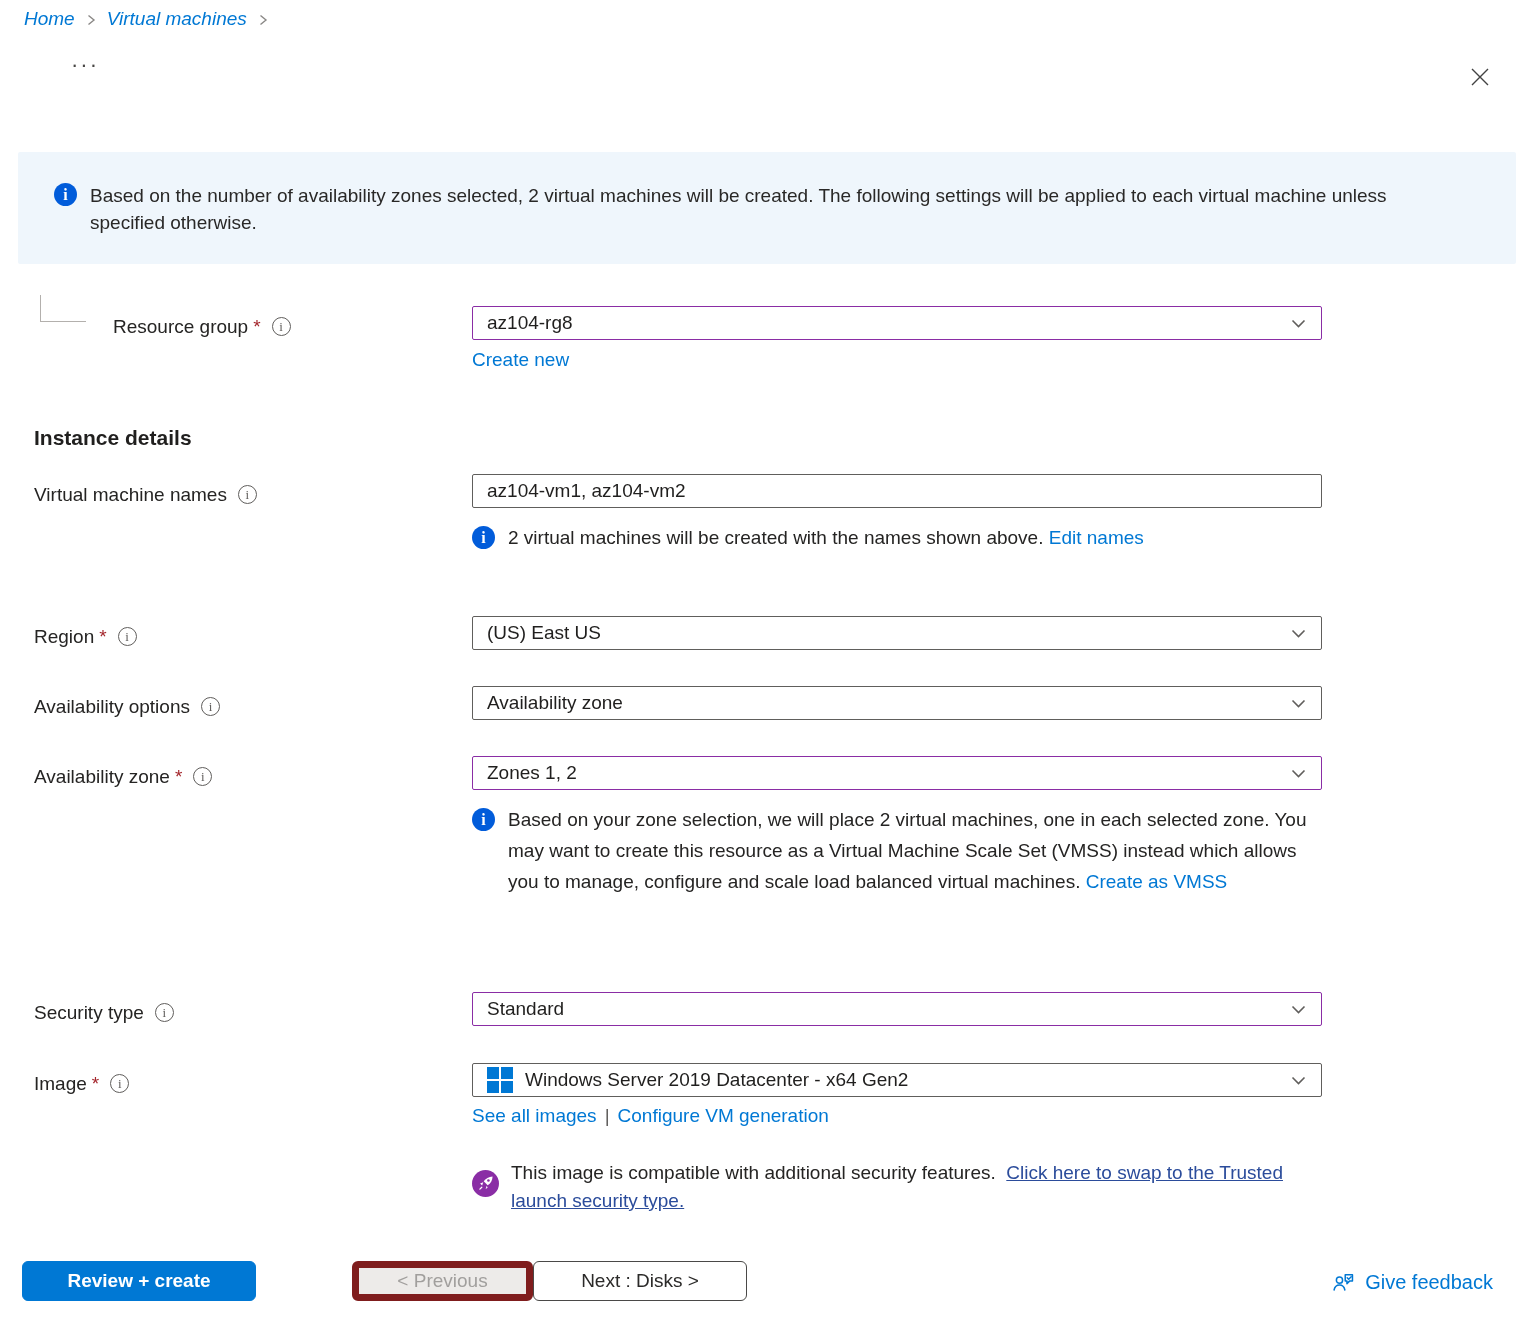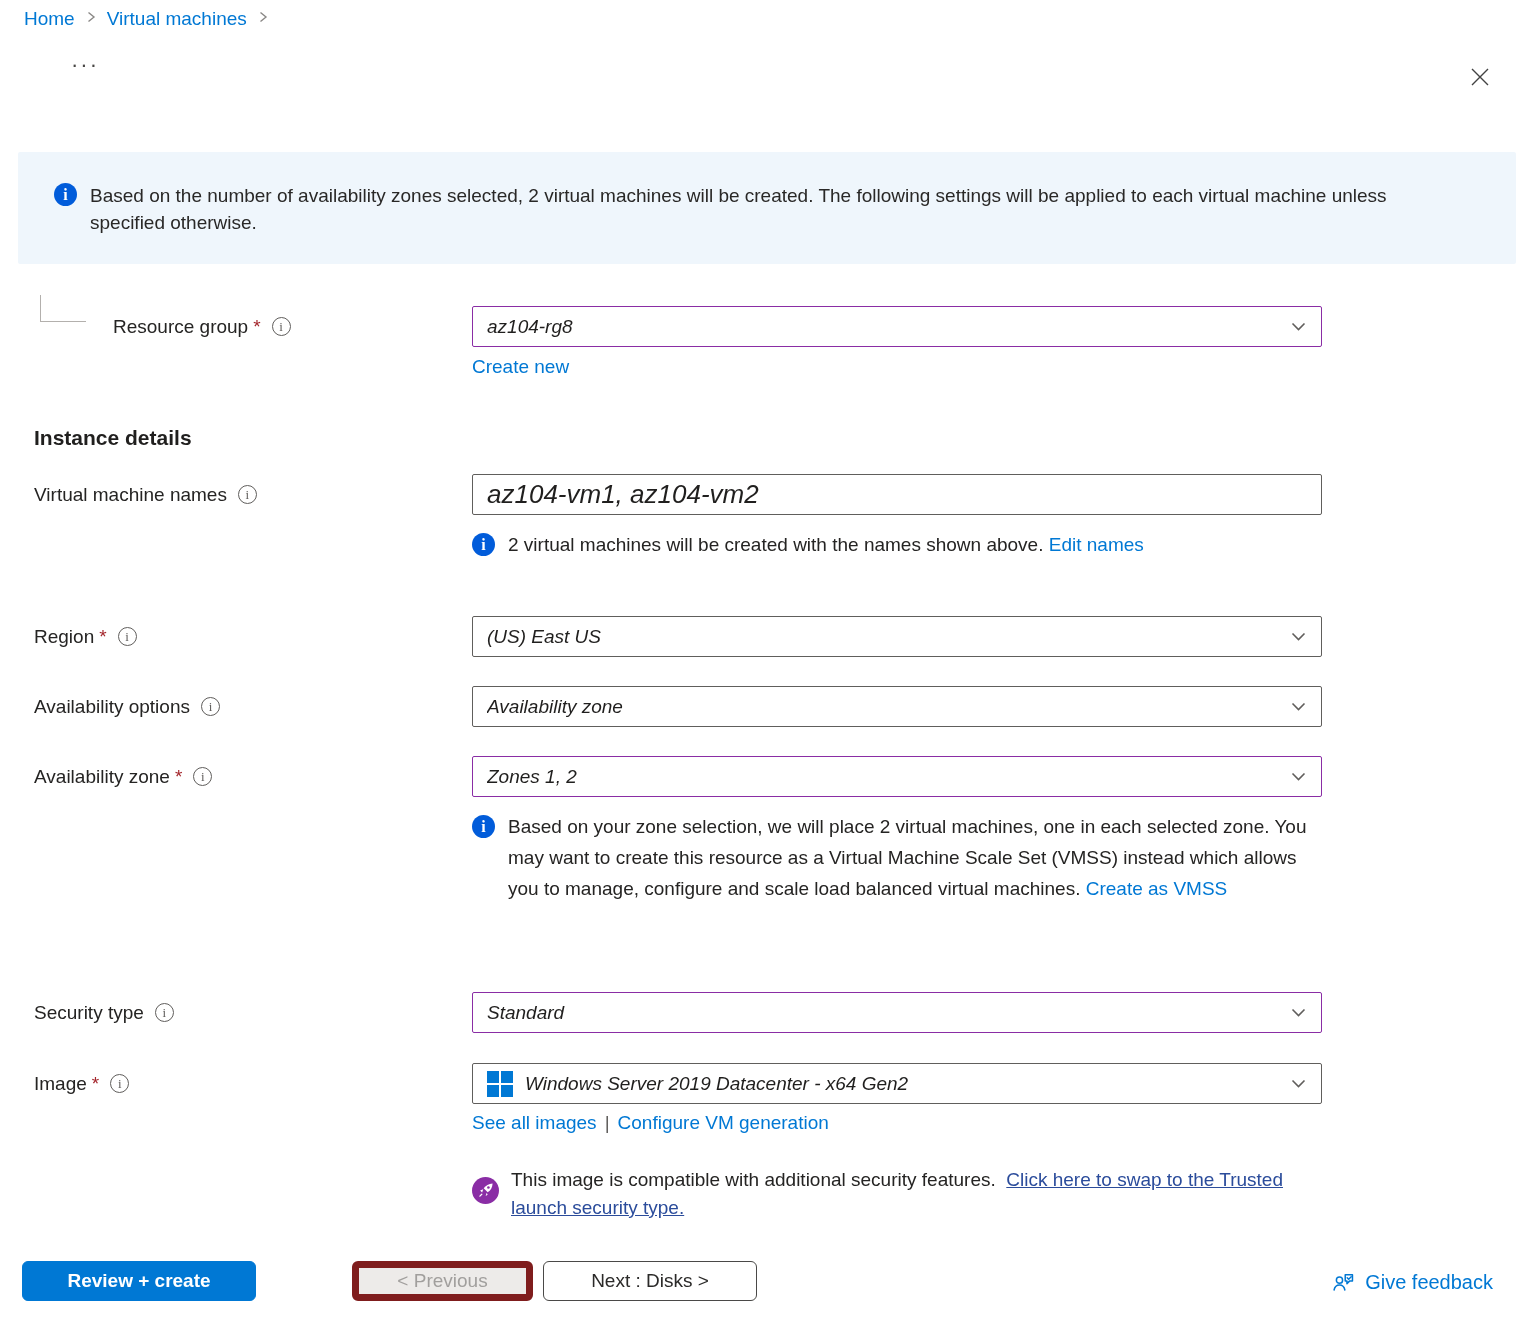--- a/index.html
+++ b/index.html
@@ -9,21 +9,21 @@
     width: 1523px; height: 1320px;
     background: #fff;
     font-family: "Liberation Sans", "DejaVu Sans", sans-serif;
     color: #252423;
     overflow: hidden;
   }
   a { text-decoration: none; cursor: pointer; }
   .blue-link { color: #0078d4; font-size: 19px; }
 
   
-  .breadcrumb { position:absolute; top:8px; left:24px; display:flex; align-items:flex-start; font-size:19px; }
+  .breadcrumb { position:absolute; top:8px; left:24px; display:flex; align-items:center; font-size:19px;font-style:italic; }
   .breadcrumb a { color:#0078d4; }
   .crumb-chev { margin:2px 10px 0 10px; }
 
   
   .title-row { position:absolute; top:50px; left:23px; display:flex; align-items:center; }
   h1 { font-size:35px; font-weight:700; color:#201f1e; letter-spacing:-0.3px; }
   .more { margin-left:48px; margin-top:10px; border:none; background:none; color:#484644; font-size:22px; letter-spacing:2px; cursor:pointer; line-height:10px; }
   .close-btn { position:absolute; top:62px; right:28px; background:none; border:none; cursor:pointer; padding:4px; }
 
   
@@ -52,27 +52,27 @@
 
   
   .row { position:absolute; left:34px; right:24px; display:flex; }
   .label-cell { flex:none; width:438px; display:flex; align-items:center; height:41px; }
   .label-cell .lbl { font-size:19px; color:#252423; }
   .req { color:#a4262c; font-size:19px; margin-left:5px; }
   .rg-indent { padding-left:79px; }
   .control-cell { width:850px; flex:none; }
 
   .select, .text-input {
-    width:100%; height:41px; border:1px solid #605e5c; border-radius:2px; background:#fff;
-    display:flex; align-items:center; padding:0 14px; cursor:pointer;font-style:italic;
+    width:100%; height:34px; border:1px solid #605e5c; border-radius:2px; background:#fff;
+    display:flex; align-items:center; padding:0 14px; cursor:pointer;
   }
   .select .value { font-size:19px; color:#201f1e; flex:1; white-space:nowrap; overflow:hidden; }
   .select.modified { border:1.5px solid #8a2da5; }
   .chev { flex:none; margin-left:12px; }
-  .text-input { font-size:26px; color:#201f1e; cursor:text; font-family:"Liberation Sans","DejaVu Sans",sans-serif; }
+  .text-input { font-size:19px; color:#201f1e; cursor:text; font-family:"Liberation Sans","DejaVu Sans",sans-serif; }
 
   .under-link { display:inline-block; margin-top:9px; }
 
   .section-title { position:absolute; top:426px; left:34px; font-size:21px; font-weight:700; color:#201f1e; }
 
   .note-line { display:flex; align-items:flex-start; margin-top:16px; font-size:19px; line-height:27px; color:#252423; }
   .note-line .info-filled { margin-top:2px; }
   .note-body { max-width:830px; }
   .inline-link { color:#0078d4; }
 
@@ -86,21 +86,21 @@
 
   
   .win-icon { flex:none; width:26px; height:26px; display:grid; grid-template-columns:1fr 1fr; grid-template-rows:1fr 1fr; gap:2px; margin-right:12px; }
   .win-icon i { background:#0078d4; }
 
   
   .footer { position:absolute; top:1261px; left:22px; right:30px; height:40px; display:flex; align-items:center; }
   .btn { height:40px; border-radius:6px; font-size:19px; cursor:pointer; font-family:"Liberation Sans","DejaVu Sans",sans-serif; }
   .btn.primary { width:234px; background:#0078d4; color:#fff; border:1px solid #0078d4; font-weight:600; }
   .btn.disabled { width:181px; margin-left:96px; background:#edebe9; color:#a19f9d; border:7px solid #7f1d1d; cursor:default; }
-  .btn.outline { width:214px; margin-left:10px; background:#fff; color:#2b2a29; border:1px solid #4a4947; }
+  .btn.outline { width:214px; background:#fff; color:#2b2a29; border:1px solid #4a4947; }
   .feedback { margin-left:auto; display:flex; align-items:flex-end; color:#0078d4; font-size:20px; cursor:pointer; }
   .feedback svg { margin-right:10px; margin-top:2px; }
 </style>
 </head>
 <body>
 
 <div class="page">
 
   <div class="breadcrumb">
     <a>Home</a>

